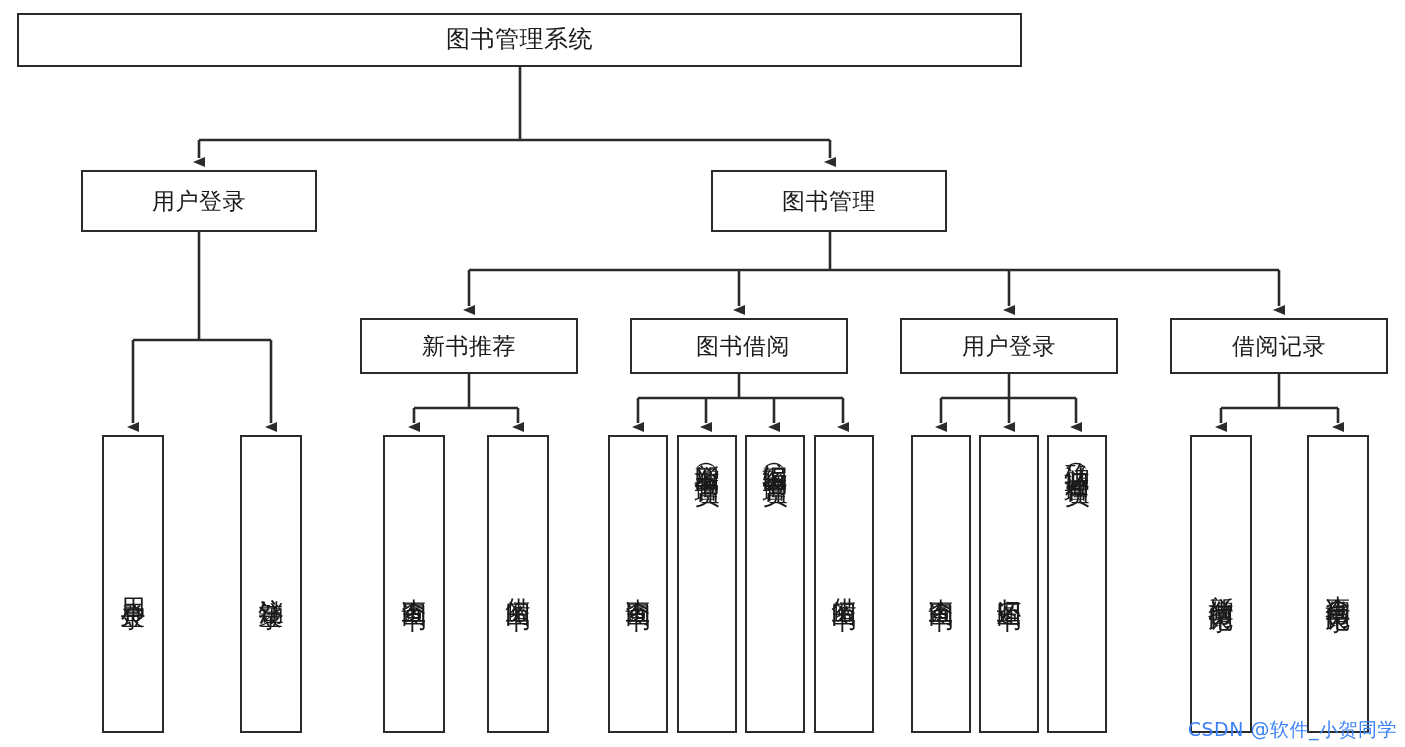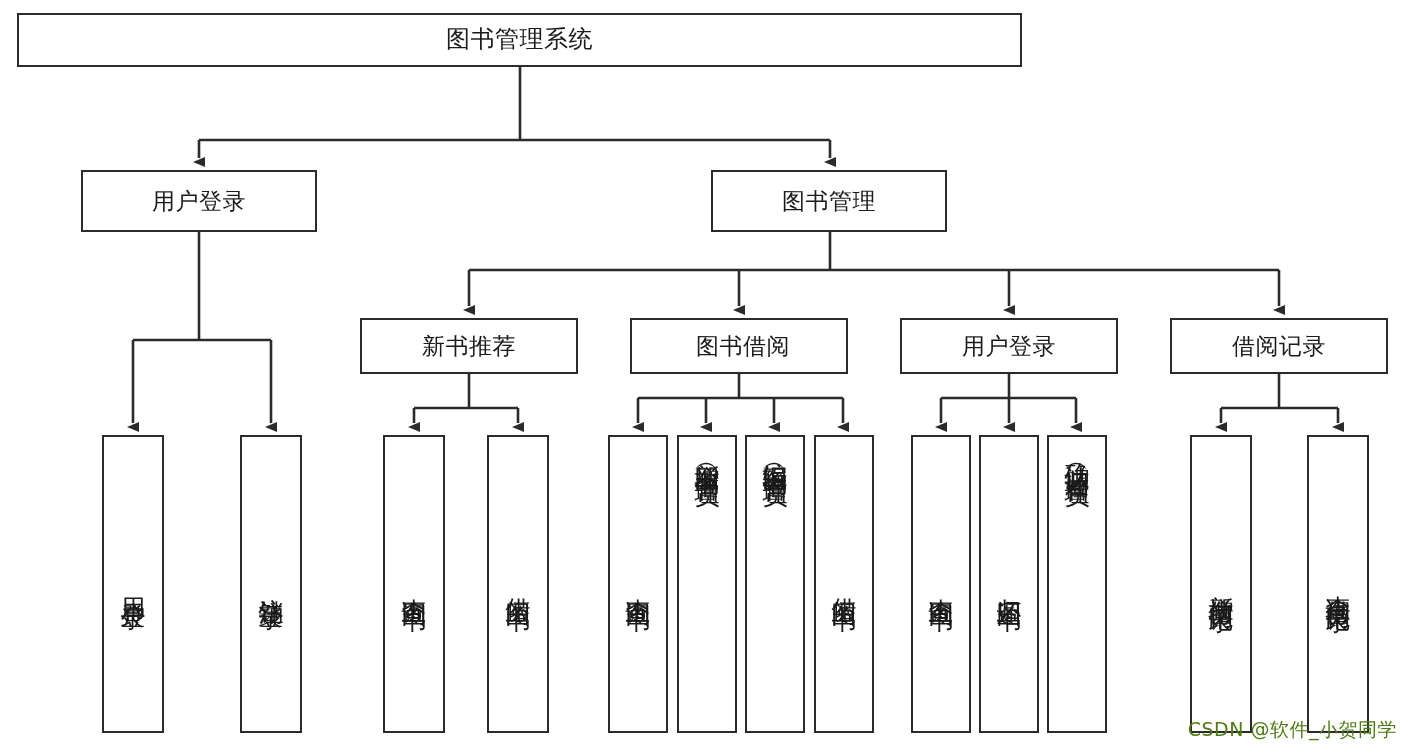--- a/index.html
+++ b/index.html
@@ -66,21 +66,21 @@
   
   .node.v.center {
     align-items: center;
     padding-top: 0;
   }
   #watermark {
     position: absolute;
     right: 8px;
     bottom: 4px;
     font-size: 19px;
-    color: #4d7c0f;
+    color: #3b82f6;
     white-space: nowrap;
     letter-spacing: 0.5px;
   }
 </style>
 </head>
 <body>
 
 <div id="canvas">
 
   <svg id="edges" viewBox="0 0 1405 747" xmlns="http://www.w3.org/2000/svg">

